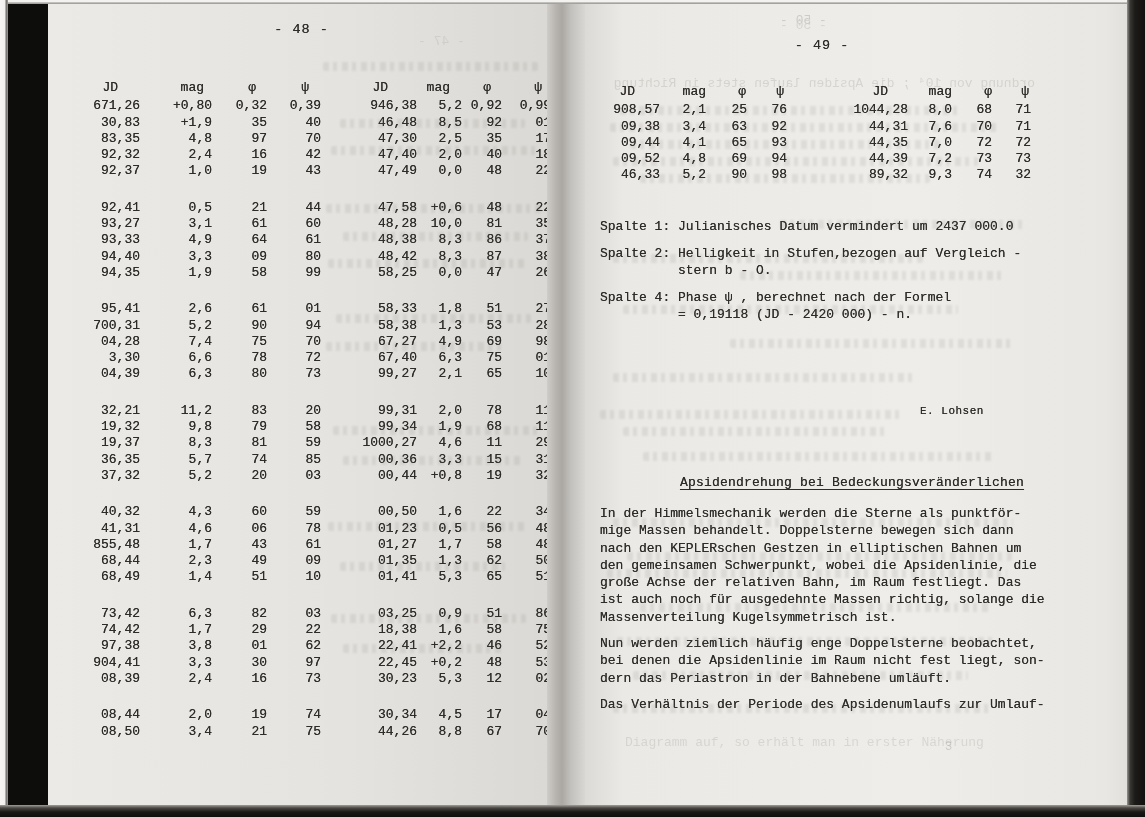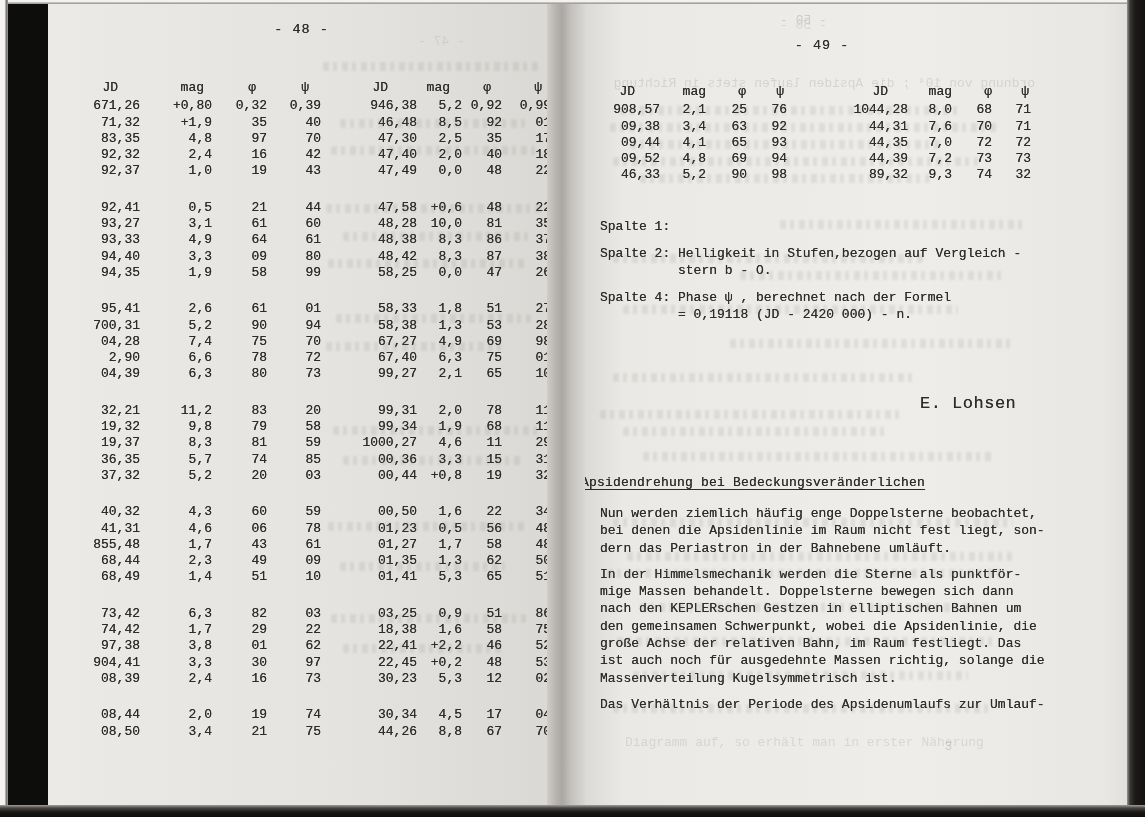--- a/index.html
+++ b/index.html
@@ -43,22 +43,22 @@
   .table-49 .th:nth-child(3){padding-right:1px;}
   .table-49 .th:nth-child(4){padding-right:3px;}
   .table-49 .th:nth-child(5){padding-right:20px;}
   .table-49 .th:nth-child(8){padding-right:2px;}
 
   .notes{position:absolute;left:15px;top:214px;width:470px;font-size:13px;line-height:17px;}
   .note{display:flex;margin-bottom:10px;}
   .note-label{width:78px;flex:none;white-space:pre;}
   .note-line{white-space:pre;}
 
-  .signature{position:absolute;left:335px;top:390px;font-size:17px;letter-spacing:.5px;}
-  .article-title-wrap{position:absolute;left:0;top:469px;width:100%;transform:translateX(-4px);}
+  .signature{position:absolute;left:335px;top:401px;font-size:11px;letter-spacing:.5px;}
+  .article-title-wrap{position:absolute;left:0;top:469px;width:100%;text-align:center;transform:translateX(-4px);}
   .article-title{font-size:13px;text-decoration:underline;text-underline-offset:3px;letter-spacing:.2px;}
   .article-body{position:absolute;left:15px;top:501px;width:452px;font-size:13px;}
   .para{margin:0 0 9px 0;}
   .para-line{line-height:17.3px;white-space:pre;}
 
   .bleed{position:absolute;color:#85827c;opacity:.22;filter:blur(.5px);font-size:13px;white-space:pre;}
   .mirror{transform:scaleX(-1);}
   .bleed-pageno-right{left:195px;top:9px;opacity:.3;text-shadow:0 5px 0 rgba(133,130,124,.7);}
   .bleed-pageno-left{left:370px;top:30px;opacity:.16;}
   .bleed-topline{left:10px;top:72px;width:440px;text-align:left;}
@@ -93,21 +93,21 @@
             <span class="tcell">671,26</span>
             <span class="tcell">+0,80</span>
             <span class="tcell">0,32</span>
             <span class="tcell">0,39</span>
             <span class="tcell">946,38</span>
             <span class="tcell">5,2</span>
             <span class="tcell">0,92</span>
             <span class="tcell">0,99</span>
           </div>
           <div class="trow">
-            <span class="tcell">71,32</span>
+            <span class="tcell">30,83</span>
             <span class="tcell">+1,9</span>
             <span class="tcell">35</span>
             <span class="tcell">40</span>
             <span class="tcell">46,48</span>
             <span class="tcell">8,5</span>
             <span class="tcell">92</span>
             <span class="tcell">01</span>
           </div>
           <div class="trow">
             <span class="tcell">83,35</span>
@@ -217,21 +217,21 @@
             <span class="tcell">04,28</span>
             <span class="tcell">7,4</span>
             <span class="tcell">75</span>
             <span class="tcell">70</span>
             <span class="tcell">67,27</span>
             <span class="tcell">4,9</span>
             <span class="tcell">69</span>
             <span class="tcell">98</span>
           </div>
           <div class="trow">
-            <span class="tcell">2,90</span>
+            <span class="tcell">3,30</span>
             <span class="tcell">6,6</span>
             <span class="tcell">78</span>
             <span class="tcell">72</span>
             <span class="tcell">67,40</span>
             <span class="tcell">6,3</span>
             <span class="tcell">75</span>
             <span class="tcell">01</span>
           </div>
           <div class="trow">
             <span class="tcell">04,39</span>
@@ -508,20 +508,23 @@
             <span class="tcell">9,3</span>
             <span class="tcell">74</span>
             <span class="tcell">32</span>
           </div>
         </div>
       </div>
 
     <div class="notes ink">
         <div class="note">
           <span class="note-label">Spalte 1:</span>
+          <div>
+            <div class="note-line">Julianisches Datum vermindert um 2437 000.0</div>
+          </div>
         </div>
         <div class="note">
           <span class="note-label">Spalte 2:</span>
           <div>
             <div class="note-line">Helligkeit in Stufen,bezogen auf Vergleich -</div>
             <div class="note-line">stern b - O.</div>
           </div>
         </div>
         <div class="note">
           <span class="note-label">Spalte 4:</span>
@@ -532,33 +535,33 @@
         </div>
       </div>
 
     <div class="signature ink">E. Lohsen</div>
 
     <div class="article-title-wrap">
       <span class="article-title ink">Apsidendrehung bei Bedeckungsveränderlichen</span>
     </div>
 
     <div class="article-body ink">
-        <div class="para">
-          <div class="para-line">Nun werden ziemlich häufig enge Doppelsterne beobachtet,</div>
-          <div class="para-line">bei denen die Apsidenlinie im Raum nicht fest liegt, son-</div>
-          <div class="para-line">dern das Periastron in der Bahnebene umläuft.</div>
-        </div>
         <div class="para">
           <div class="para-line">In der Himmelsmechanik werden die Sterne als punktför-</div>
           <div class="para-line">mige Massen behandelt. Doppelsterne bewegen sich dann</div>
           <div class="para-line">nach den KEPLERschen Gestzen in elliptischen Bahnen um</div>
           <div class="para-line">den gemeinsamen Schwerpunkt, wobei die Apsidenlinie, die</div>
           <div class="para-line">große Achse der relativen Bahn, im Raum festliegt. Das</div>
           <div class="para-line">ist auch noch für ausgedehnte Massen richtig, solange die</div>
           <div class="para-line">Massenverteilung Kugelsymmetrisch ist.</div>
+        </div>
+        <div class="para">
+          <div class="para-line">Nun werden ziemlich häufig enge Doppelsterne beobachtet,</div>
+          <div class="para-line">bei denen die Apsidenlinie im Raum nicht fest liegt, son-</div>
+          <div class="para-line">dern das Periastron in der Bahnebene umläuft.</div>
         </div>
         <div class="para">
           <div class="para-line">Das Verhältnis der Periode des Apsidenumlaufs zur Umlauf-</div>
         </div>
       </div>
 
     <div class="bleed bleed-bottomline">Diagramm auf, so erhält man in erster Näherung</div>
     <div class="bleed bleed-small-3">3</div>
 
     <div class="smudge" style="left:35px;top:102px;width:340px;"></div>

